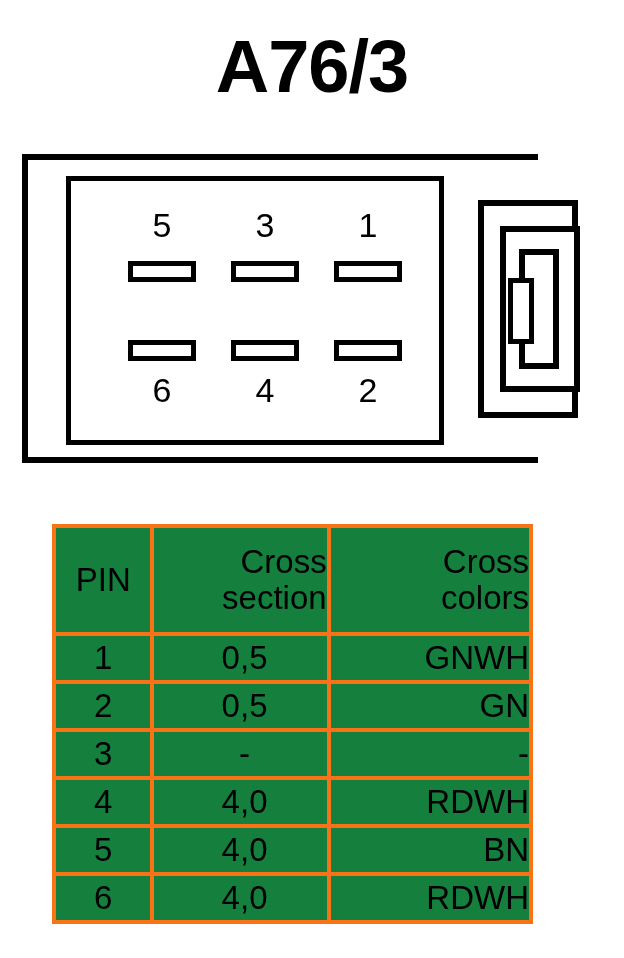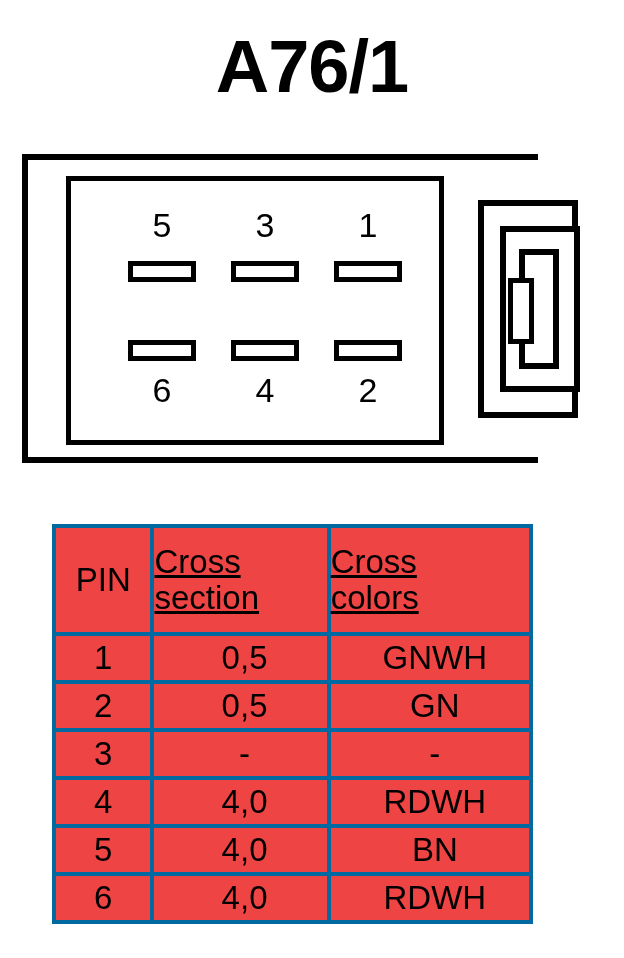--- a/index.html
+++ b/index.html
@@ -94,43 +94,43 @@
   
   #pin-table {
     position: absolute;
     left: 52px;
     top: 524px;
     width: 481px;
     border-collapse: collapse;
     background: #fff;
   }
   #pin-table td, #pin-table th {
-    border: 4px solid #0369a1;
+    border: 4px solid #f97316;
     font-weight: normal;
     font-size: 33px;
     line-height: 36px;
     padding: 0;
-    background: #ef4444;
+    background: #15803d;
   }
   #pin-table thead th {
     height: 104px;
     vertical-align: middle;
   }
   #pin-table .col-pin   { width: 99px;  text-align: center; }
   #pin-table .col-cross { width: 172px; text-align: center; padding-left: 8px; }
-  #pin-table .col-color { width: 198px; text-align: center; padding-left: 10px; }
+  #pin-table .col-color { width: 198px; text-align: right; padding-left: 10px; }
   #pin-table thead .col-cross,
-  #pin-table thead .col-color { text-align: left; padding-left: 0; text-decoration: underline; }
+  #pin-table thead .col-color { text-align: right; padding-left: 0; }
   #pin-table tbody td { height: 44px; vertical-align: middle; }
   #pin-table .hdr-line { display: block; }
 </style>
 </head>
 <body>
 
-<div id="connector-title">A76/1</div>
+<div id="connector-title">A76/3</div>
 
 <div id="connector-diagram">
 
   <div id="connector-outer-body"></div>
 
   <div class="latch-cut" style="left:478px; top:39px; width:66px; height:22px;"></div>
   <div class="latch-cut" style="left:478px; top:266px; width:66px; height:22px;"></div>
   <div class="latch-cut" style="left:532px; top:15px; width:12px; height:24px;"></div>
   <div class="latch-cut" style="left:532px; top:288px; width:12px; height:24px;"></div>
 

